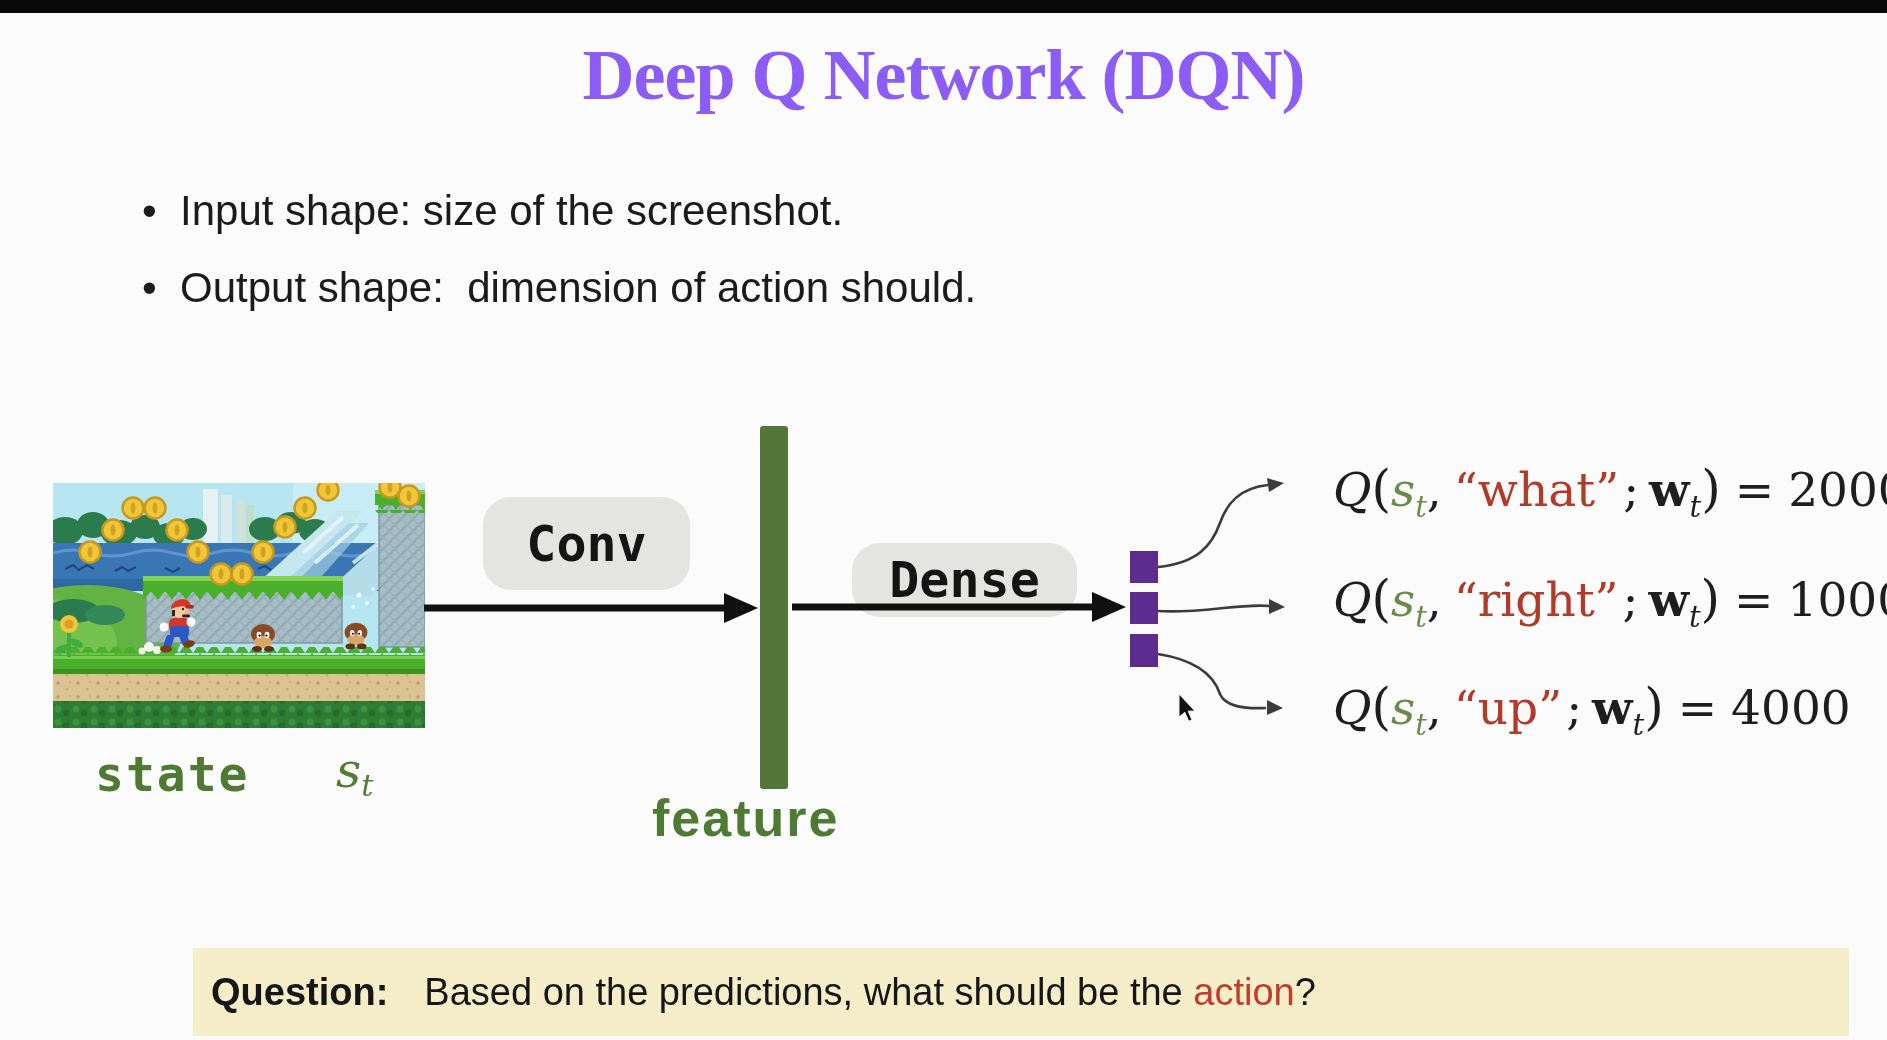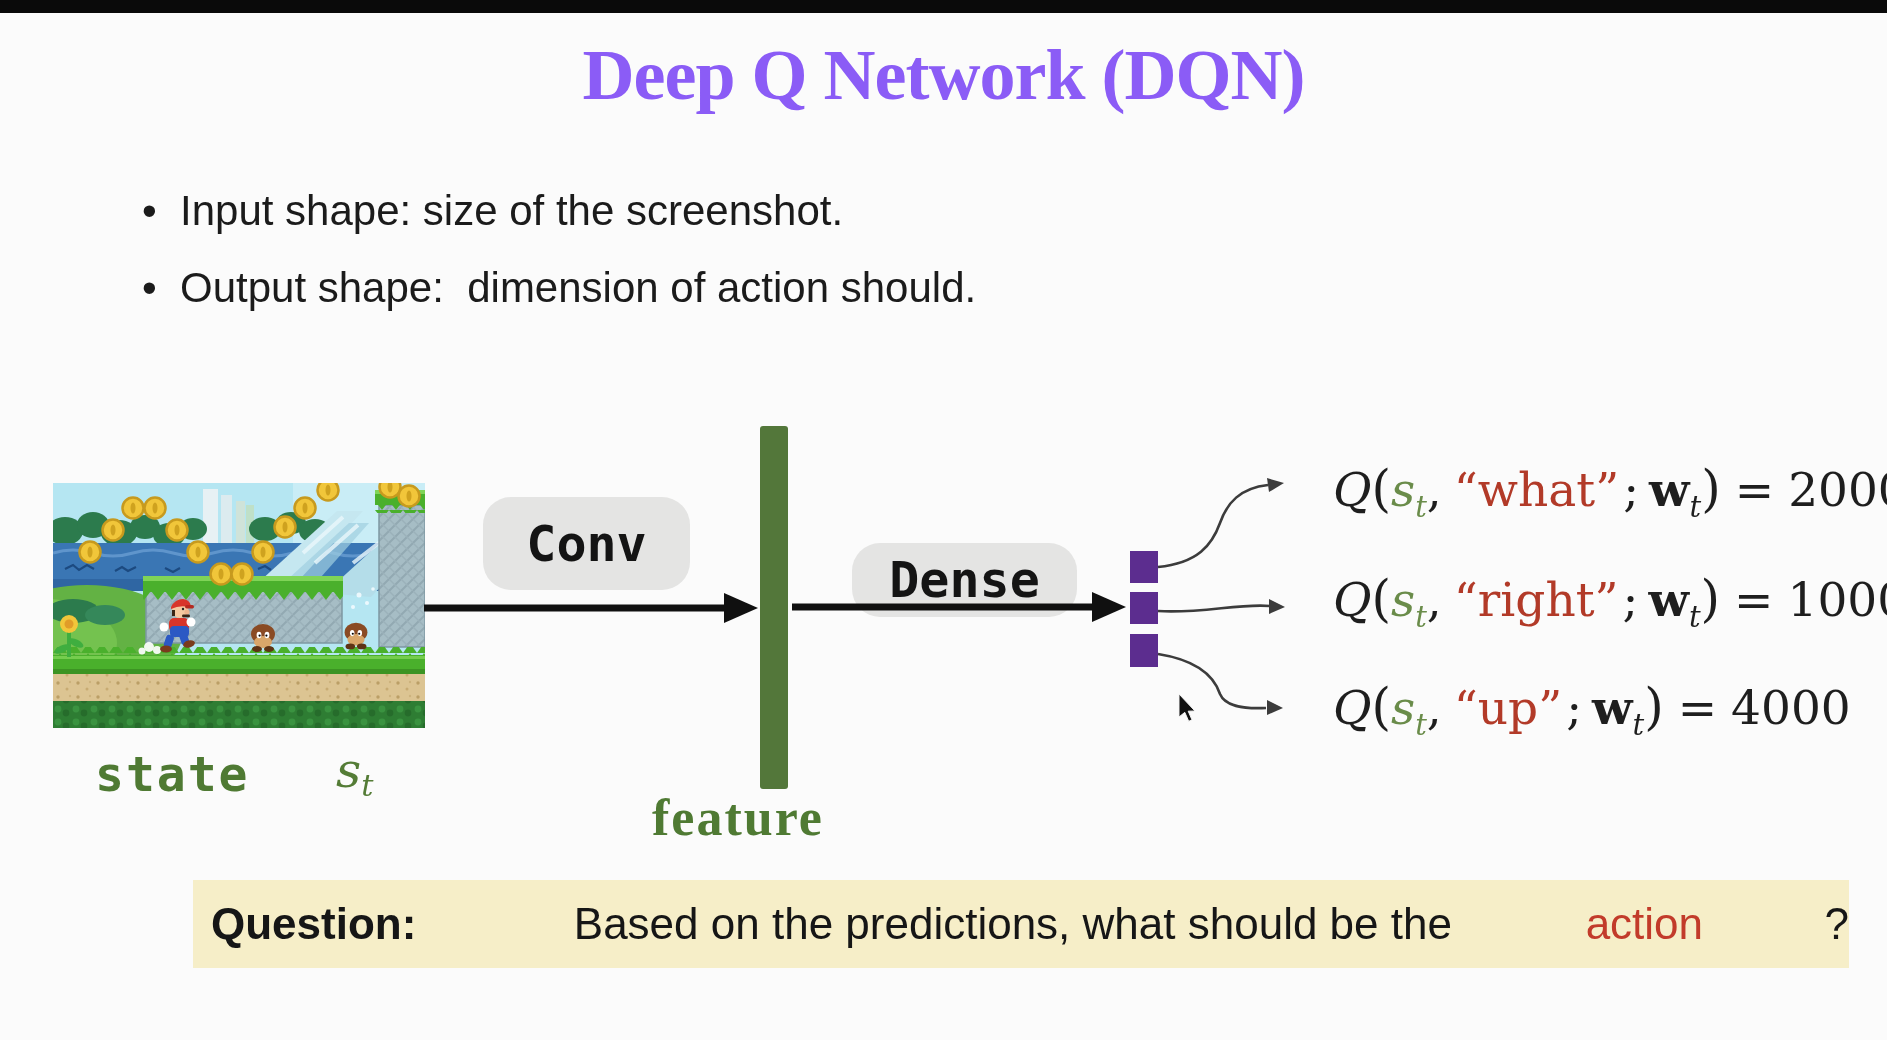--- a/index.html
+++ b/index.html
@@ -22,44 +22,44 @@
   .state-sym{position:absolute;left:336px;top:742px;font-family:"DejaVu Serif","Liberation Serif",serif;
         font-style:italic;font-size:49px;color:#547c36;}
   .state-sym .ssub{font-size:0.62em;font-style:italic;vertical-align:-0.28em;}
   .nn-btn{position:absolute;background:#e4e4e3;border-radius:28px;display:flex;align-items:center;
         justify-content:center;font-family:"DejaVu Sans Mono","Liberation Mono",monospace;
         font-weight:700;font-size:50px;color:#141414;}
   #conv{left:483px;top:497px;width:207px;height:93px;}
   #dense{left:852px;top:499px;width:225px;height:74px;margin-top:44px;}
   .feature-bar{position:absolute;left:760px;top:426px;width:28px;height:363px;background:#53773a;border-radius:3px;}
   .feature-label{position:absolute;left:652px;top:788px;
-        font-family:Liberation Serif, serif;font-weight:700;
+        font-family:Liberation Sans, sans-serif;font-weight:700;
         font-size:52px;color:#4f7a33;letter-spacing:2px;}
   .unit{position:absolute;left:1130px;width:28px;background:#5c2d8f;}
   #u1{top:551px;height:32px;} #u2{top:592px;height:32px;} #u3{top:634px;height:33px;}
 
   .overlay{position:absolute;left:0;top:0;width:1887px;height:1040px;pointer-events:none;}
 
   
   .eq{position:absolute;left:1333px;height:62px;font-family:"DejaVu Serif","Liberation Serif",serif;
       font-size:47px;color:#1e1e1e;white-space:nowrap;line-height:62px;}
   #eq1{top:458px;} #eq2{top:568px;} #eq3{top:676px;}
   .eq .it{font-style:italic;}
   .eq .sub{font-size:29px;font-style:italic;vertical-align:-11px;letter-spacing:0;}
   .eq .green{color:#6a8c4a;}
   .eq .red{color:#b23a28;margin:0 4px 0 10px;}
   .eq .bold{font-weight:700;font-style:normal;margin-left:8px;}
   .eq .sep{margin-right:2px;}
   .eq .eqs{margin:0 14px;}
   .eq .par{font-size:50px;}
 
   
-  .question{position:absolute;left:193px;top:880px;width:1656px;height:88px;background:#f6eec8;
+  .question{position:absolute;left:193px;top:948px;width:1656px;height:88px;background:#f6eec8;
       display:flex;align-items:center;box-sizing:border-box;padding-left:18px;
-      font-size:44px;color:#161616;justify-content:space-between;}
+      font-size:38px;color:#161616;}
   .q-label{font-weight:700;margin-right:36px;}
   .q-high{color:#c23b2a;}
 </style>
 </head>
 <body>
 
 <div id="slide">
 
   <div class="topbar"></div>
 

